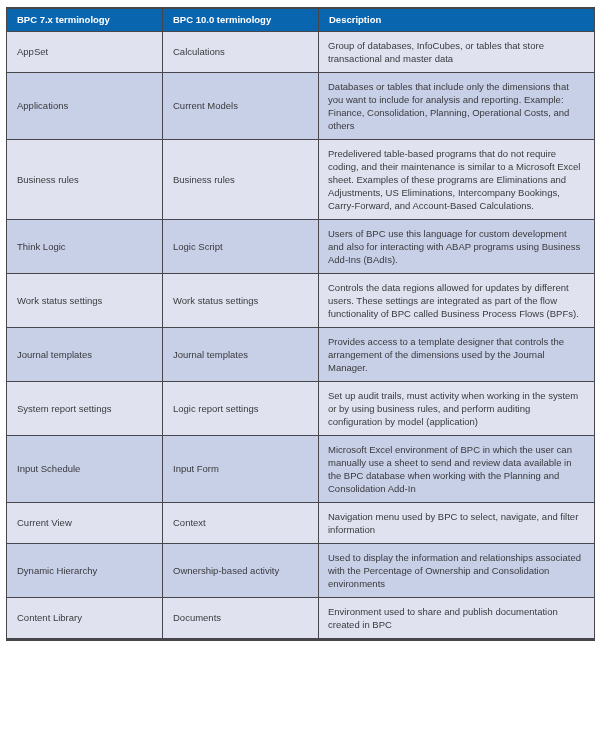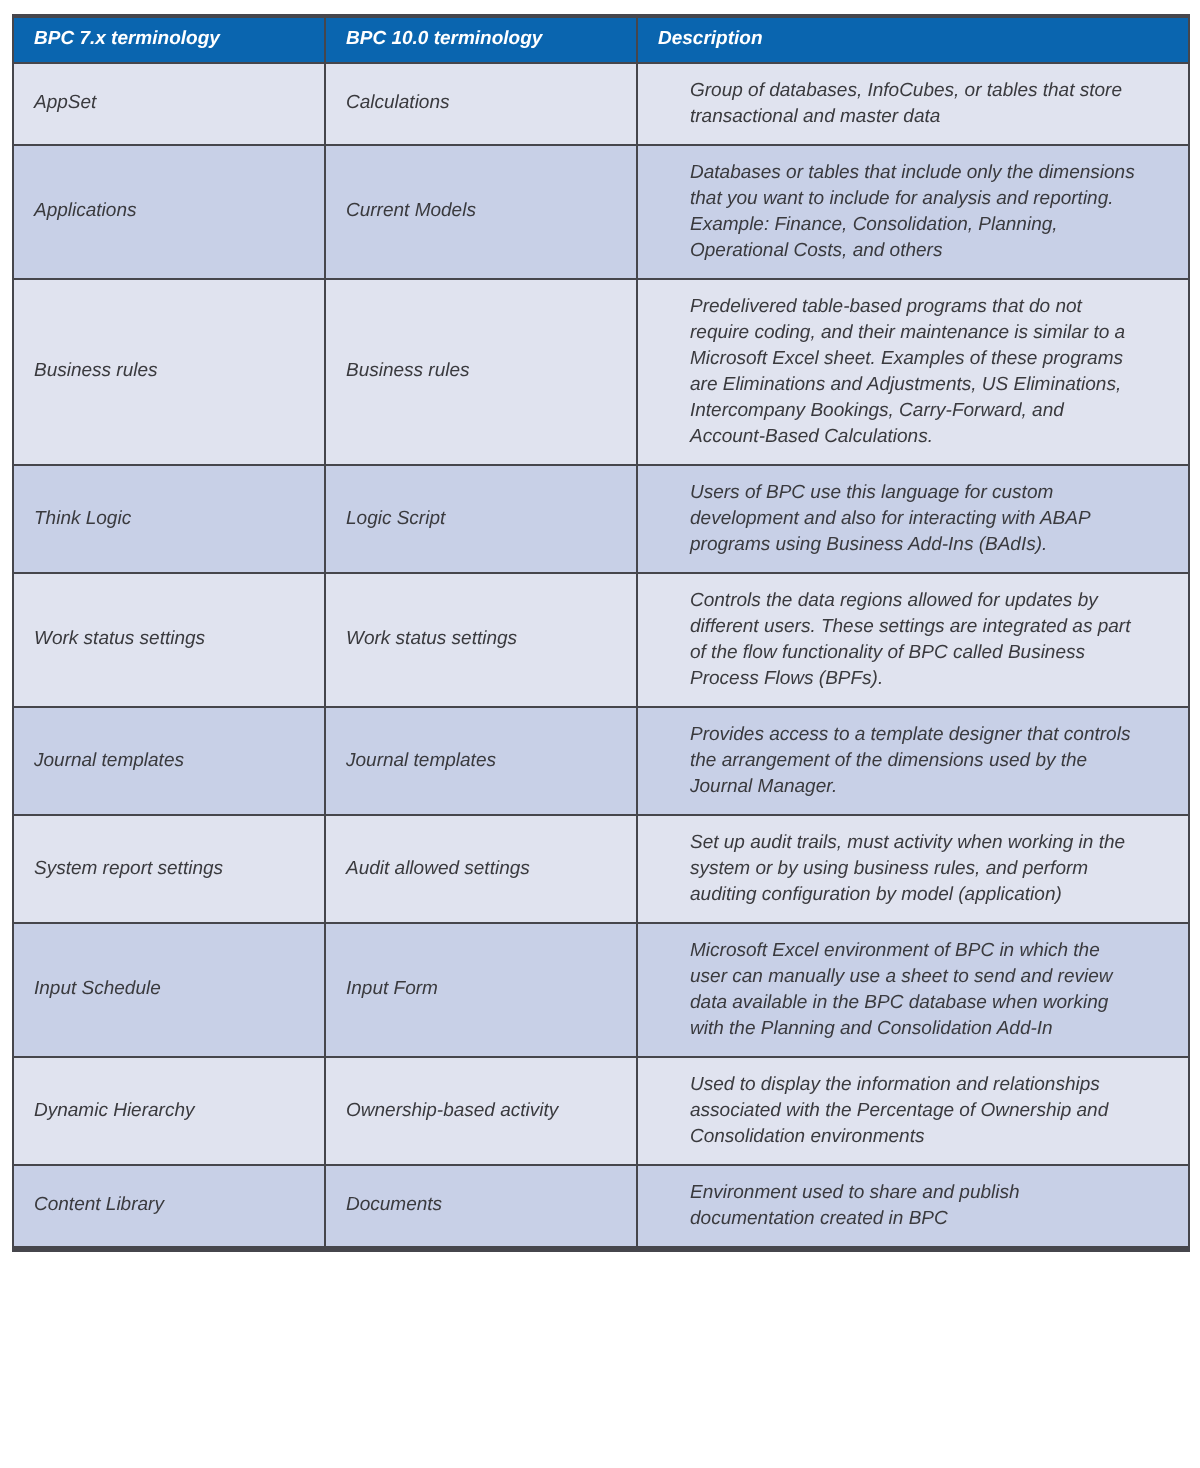--- a/index.html
+++ b/index.html
@@ -16,21 +16,20 @@
     padding: 0;
     background: #ffffff;
     width: 600px;
     height: 734px;
     font-family: "Liberation Sans", "DejaVu Sans", sans-serif;
   }
   .page {
     width: 600px;
     height: 732px;
     padding: 7px 6px 6px 6px;
-    font-style: italic;
   }
   table.term-table {
     width: 588px;
     border-collapse: collapse;
     table-layout: fixed;
     border: 1px solid var(--border);
     border-top: 2px solid var(--border);
     border-bottom: 3px solid var(--border);
     font-size: 9.5px;
     line-height: 13px;
@@ -50,21 +49,21 @@
     background: var(--header-bg);
     color: var(--header-text);
     font-weight: bold;
     height: 23px;
     padding: 4px 10px;
     font-size: 9.5px;
   }
   tbody tr:nth-child(odd) td { background: var(--row-light); }
   tbody tr:nth-child(even) td { background: var(--row-dark); }
   td.term { padding: 10px 10px; }
-  td.desc { padding: 7px 26px; margin-top: 25px; }
+  td.desc { padding: 7px 9px; margin-top: 25px; }
 </style>
 </head>
 <body>
 
 <div class="page">
   <table class="term-table">
     <colgroup>
       <col class="c1">
         <col class="c2">
         <col class="c3">
@@ -102,27 +101,32 @@
     <td class="term">Work status settings</td>
     <td class="desc">Controls the data regions allowed for updates by different users. These settings are integrated as part of the flow functionality of BPC called Business Process Flows (BPFs).</td>
   </tr>
         <tr>
     <td class="term">Journal templates</td>
     <td class="term">Journal templates</td>
     <td class="desc">Provides access to a template designer that controls the arrangement of the dimensions used by the Journal Manager.</td>
   </tr>
         <tr>
     <td class="term">System report settings</td>
-    <td class="term">Audit allowed settings</td>
+    <td class="term">Logic report settings</td>
     <td class="desc">Set up audit trails, must activity when working in the system or by using business rules, and perform auditing configuration by model (application)</td>
   </tr>
         <tr>
     <td class="term">Input Schedule</td>
     <td class="term">Input Form</td>
     <td class="desc">Microsoft Excel environment of BPC in which the user can manually use a sheet to send and review data available in the BPC database when working with the Planning and Consolidation Add-In</td>
+  </tr>
+        <tr>
+    <td class="term">Current View</td>
+    <td class="term">Context</td>
+    <td class="desc">Navigation menu used by BPC to select, navigate, and filter information</td>
   </tr>
         <tr>
     <td class="term">Dynamic Hierarchy</td>
     <td class="term">Ownership-based activity</td>
     <td class="desc">Used to display the information and relationships associated with the Percentage of Ownership and Consolidation environments</td>
   </tr>
         <tr>
     <td class="term">Content Library</td>
     <td class="term">Documents</td>
     <td class="desc">Environment used to share and publish documentation created in BPC</td>

